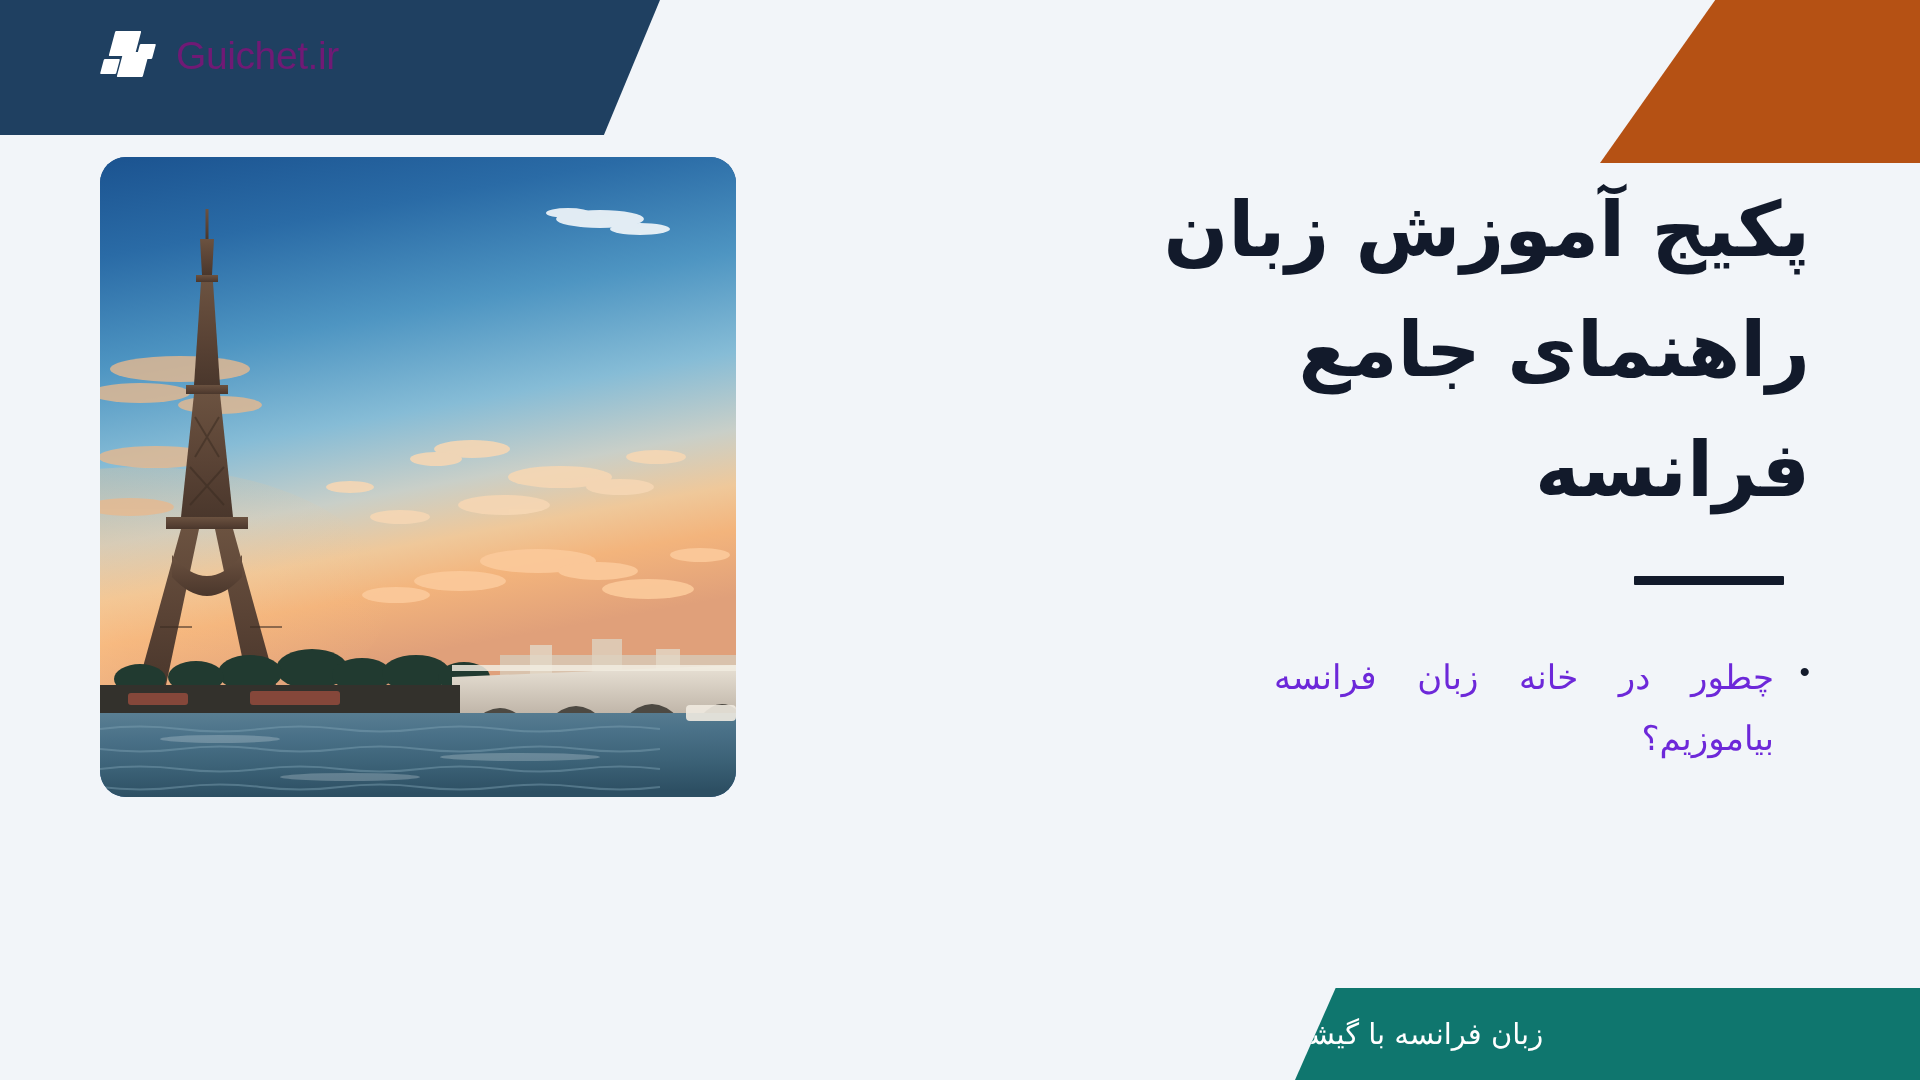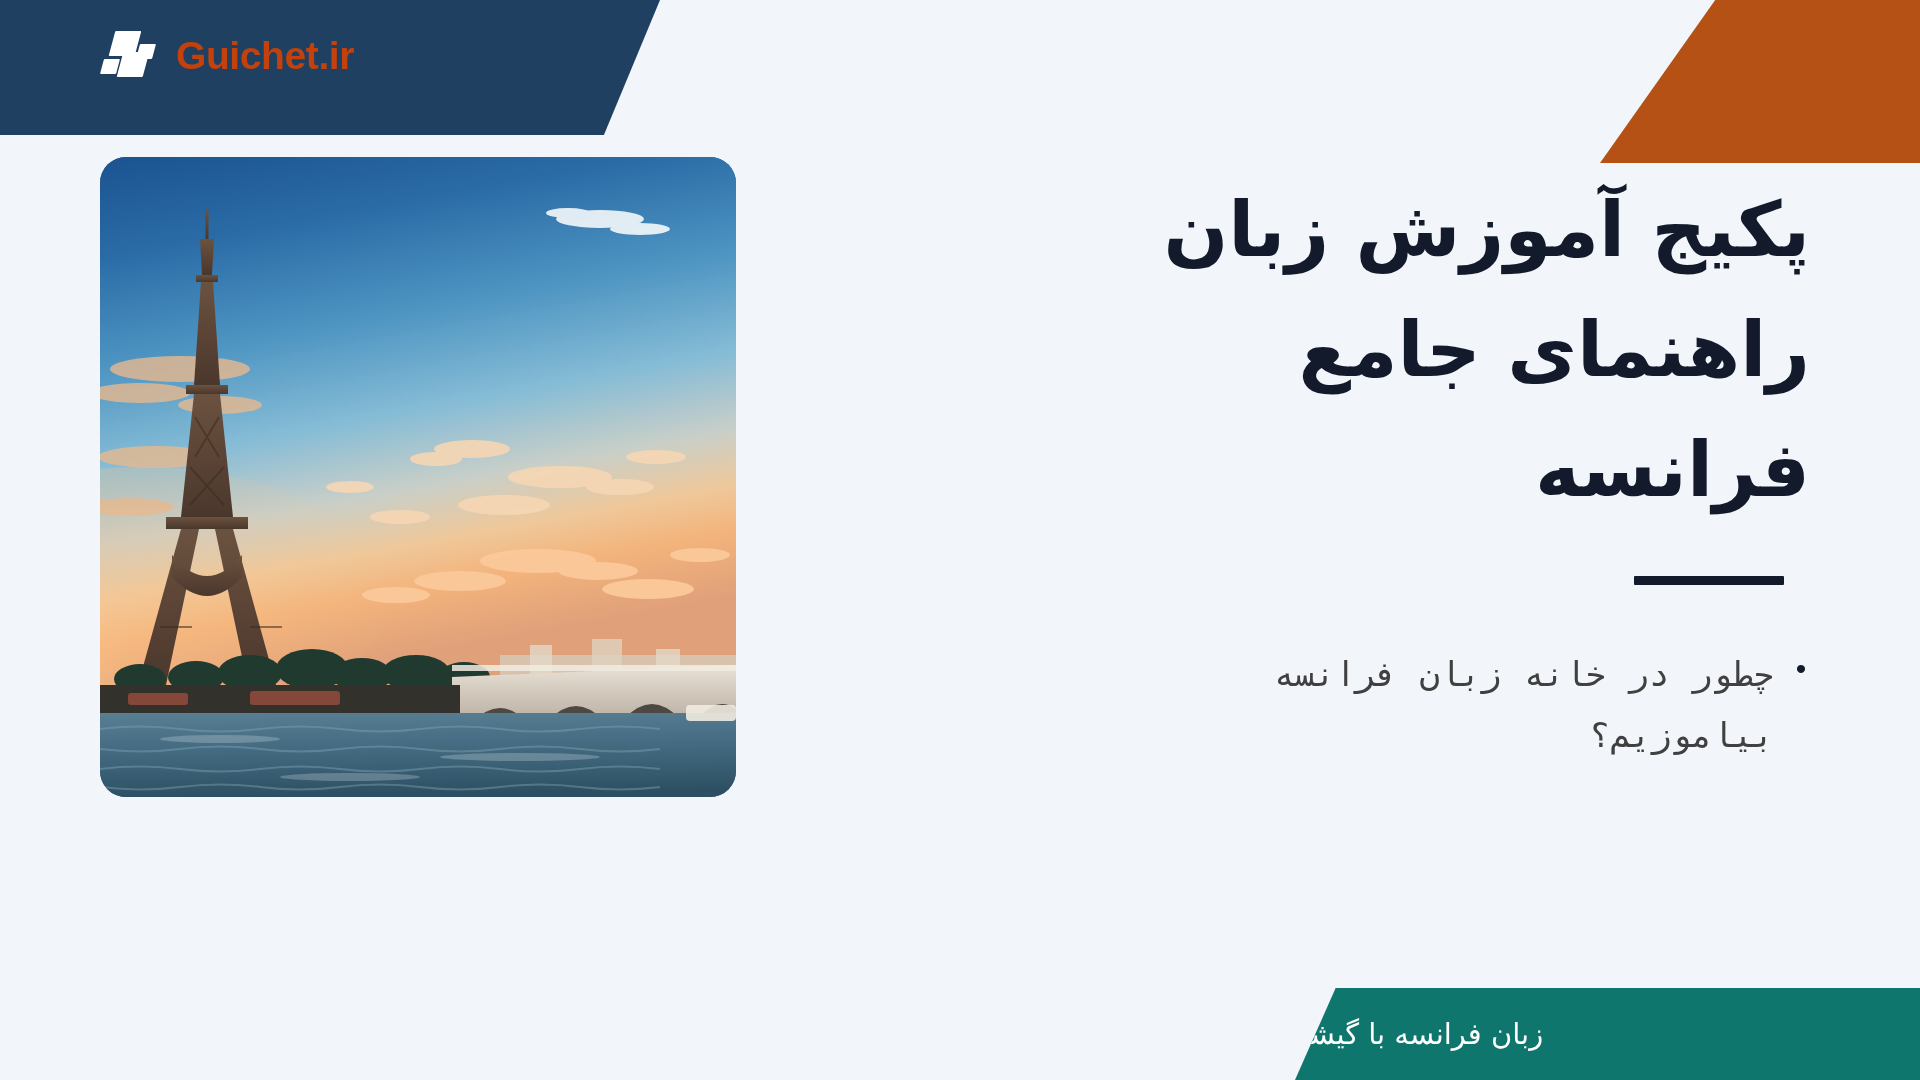--- a/index.html
+++ b/index.html
@@ -55,23 +55,23 @@
     background: #ffffff;
     transform: skewX(-15deg);
     border-radius: 1px;
   }
   .brand-mark i.b1 { left: 12px; top: 4px;  width: 26px; height: 25px; }
   .brand-mark i.b2 { left: 38px; top: 17px; width: 16px; height: 15px; }
   .brand-mark i.b3 { left: 2px;  top: 32px; width: 16px; height: 15px; }
   .brand-mark i.b4 { left: 20px; top: 25px; width: 26px; height: 25px; }
 
   .brand-name {
-    color: #c2410c;
+    color: #701a75;
     font-size: 39px;
-    font-weight: bold;
+    font-weight: normal;
     letter-spacing: -0.4px;
     font-family: "Liberation Sans", sans-serif;
     white-space: nowrap;
   }
 
   
   .orange-wedge {
     position: absolute;
     right: 0;
     top: 0;
@@ -154,24 +154,24 @@
     border-radius: 1px;
   }
 
   .bullet-list {
     list-style: none;
     margin: 62px 0 0 0;
     padding: 0 0 0 0;
   }
   .bullet-item {
     position: relative;
-    color: #404040;
+    color: #6d28d9;
     font-size: 34px;
     line-height: 1.78;
-    font-family: Liberation Mono, monospace;
+    font-family: Liberation Sans, sans-serif;
     text-align: justify;
     padding-right: 36px;
     width: 500px;
     margin-right: 0;
     margin-left: auto;
   }
   .bullet-item::before {
     content: "\2022";
     position: absolute;
     right: 0;

